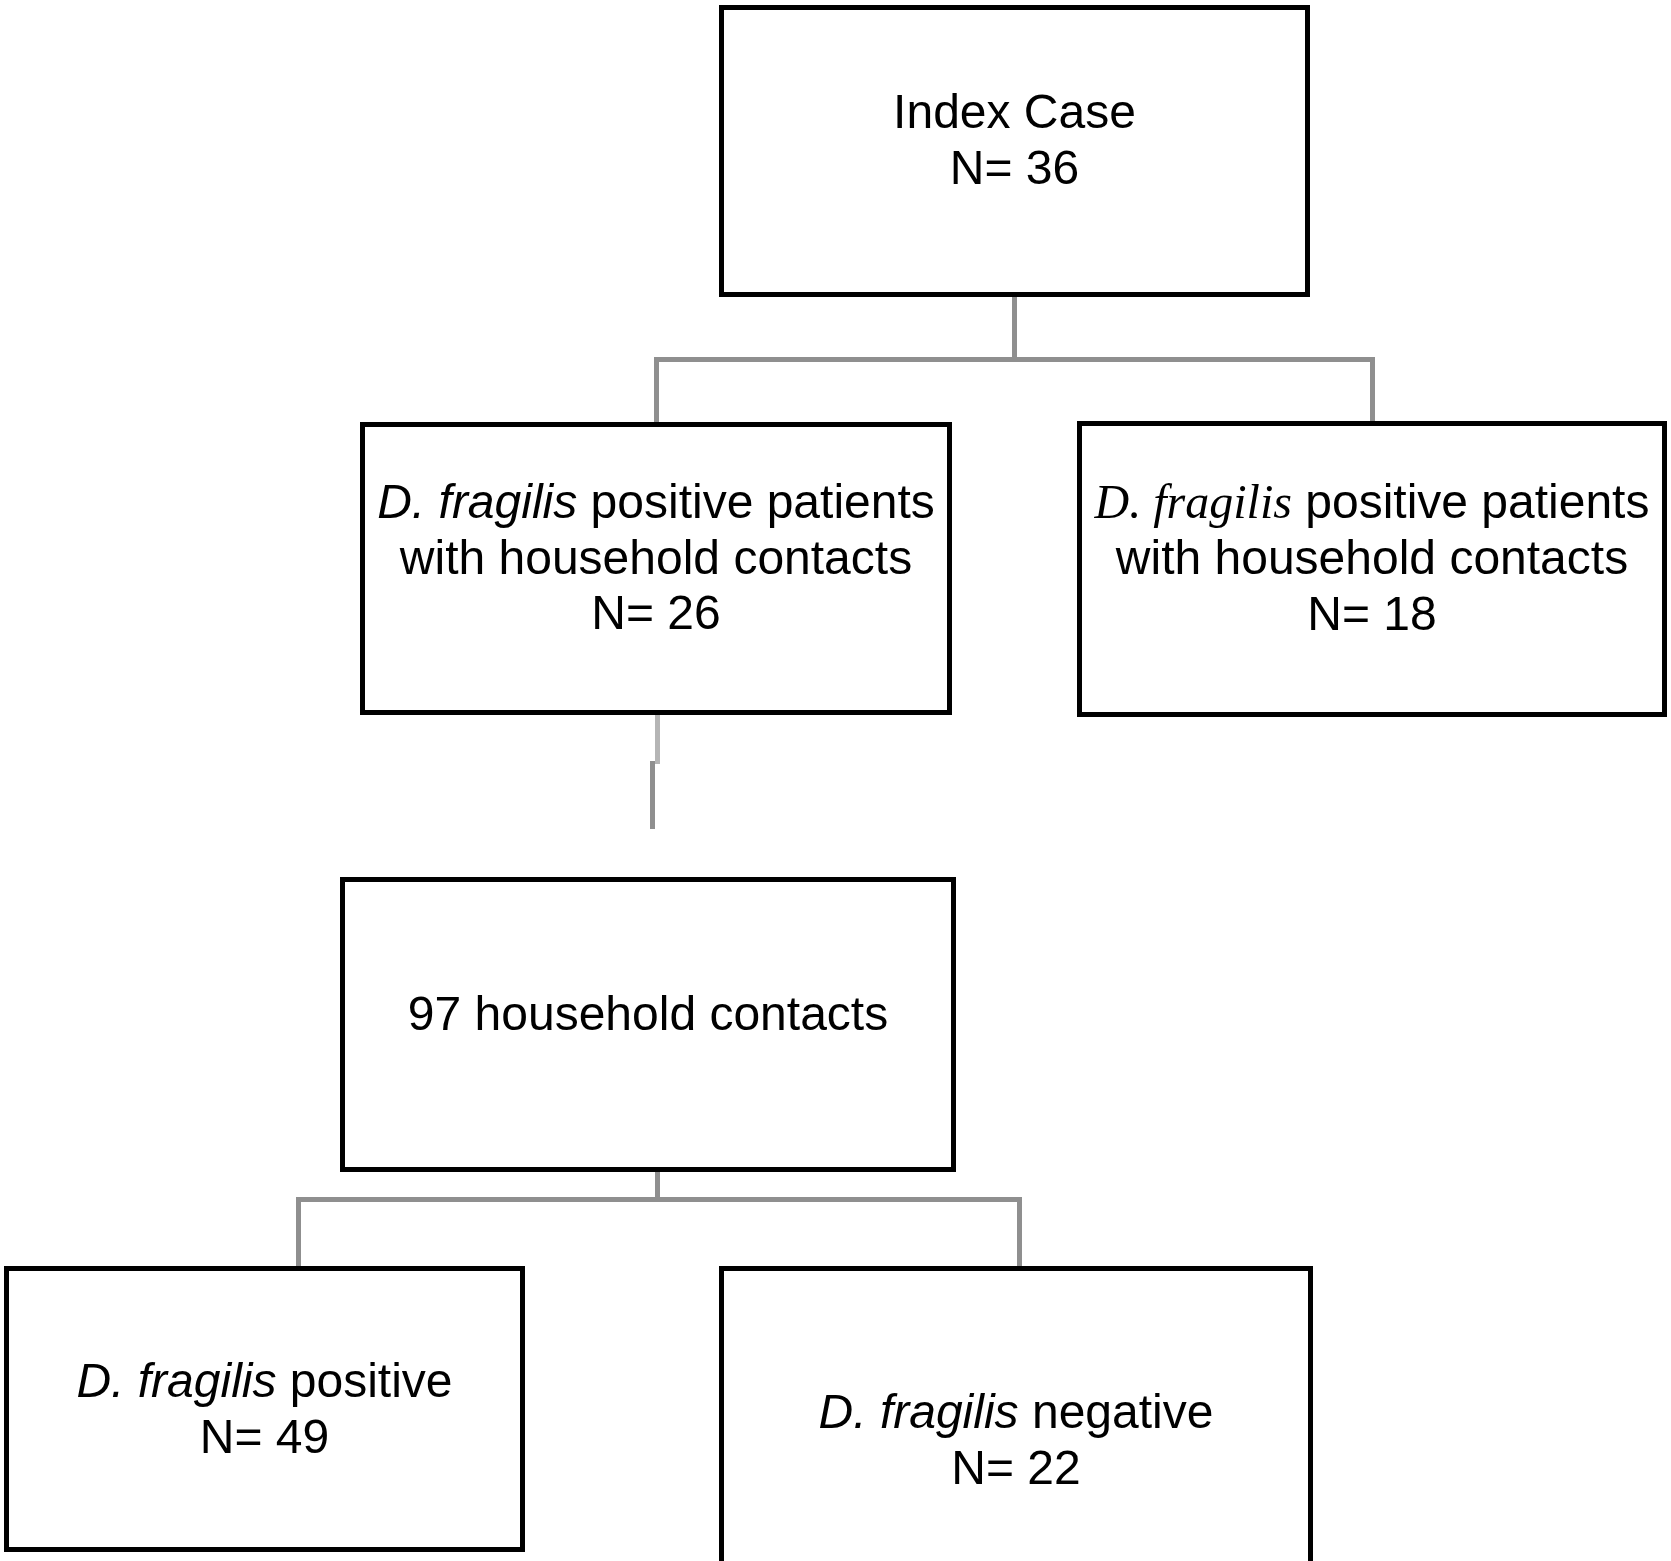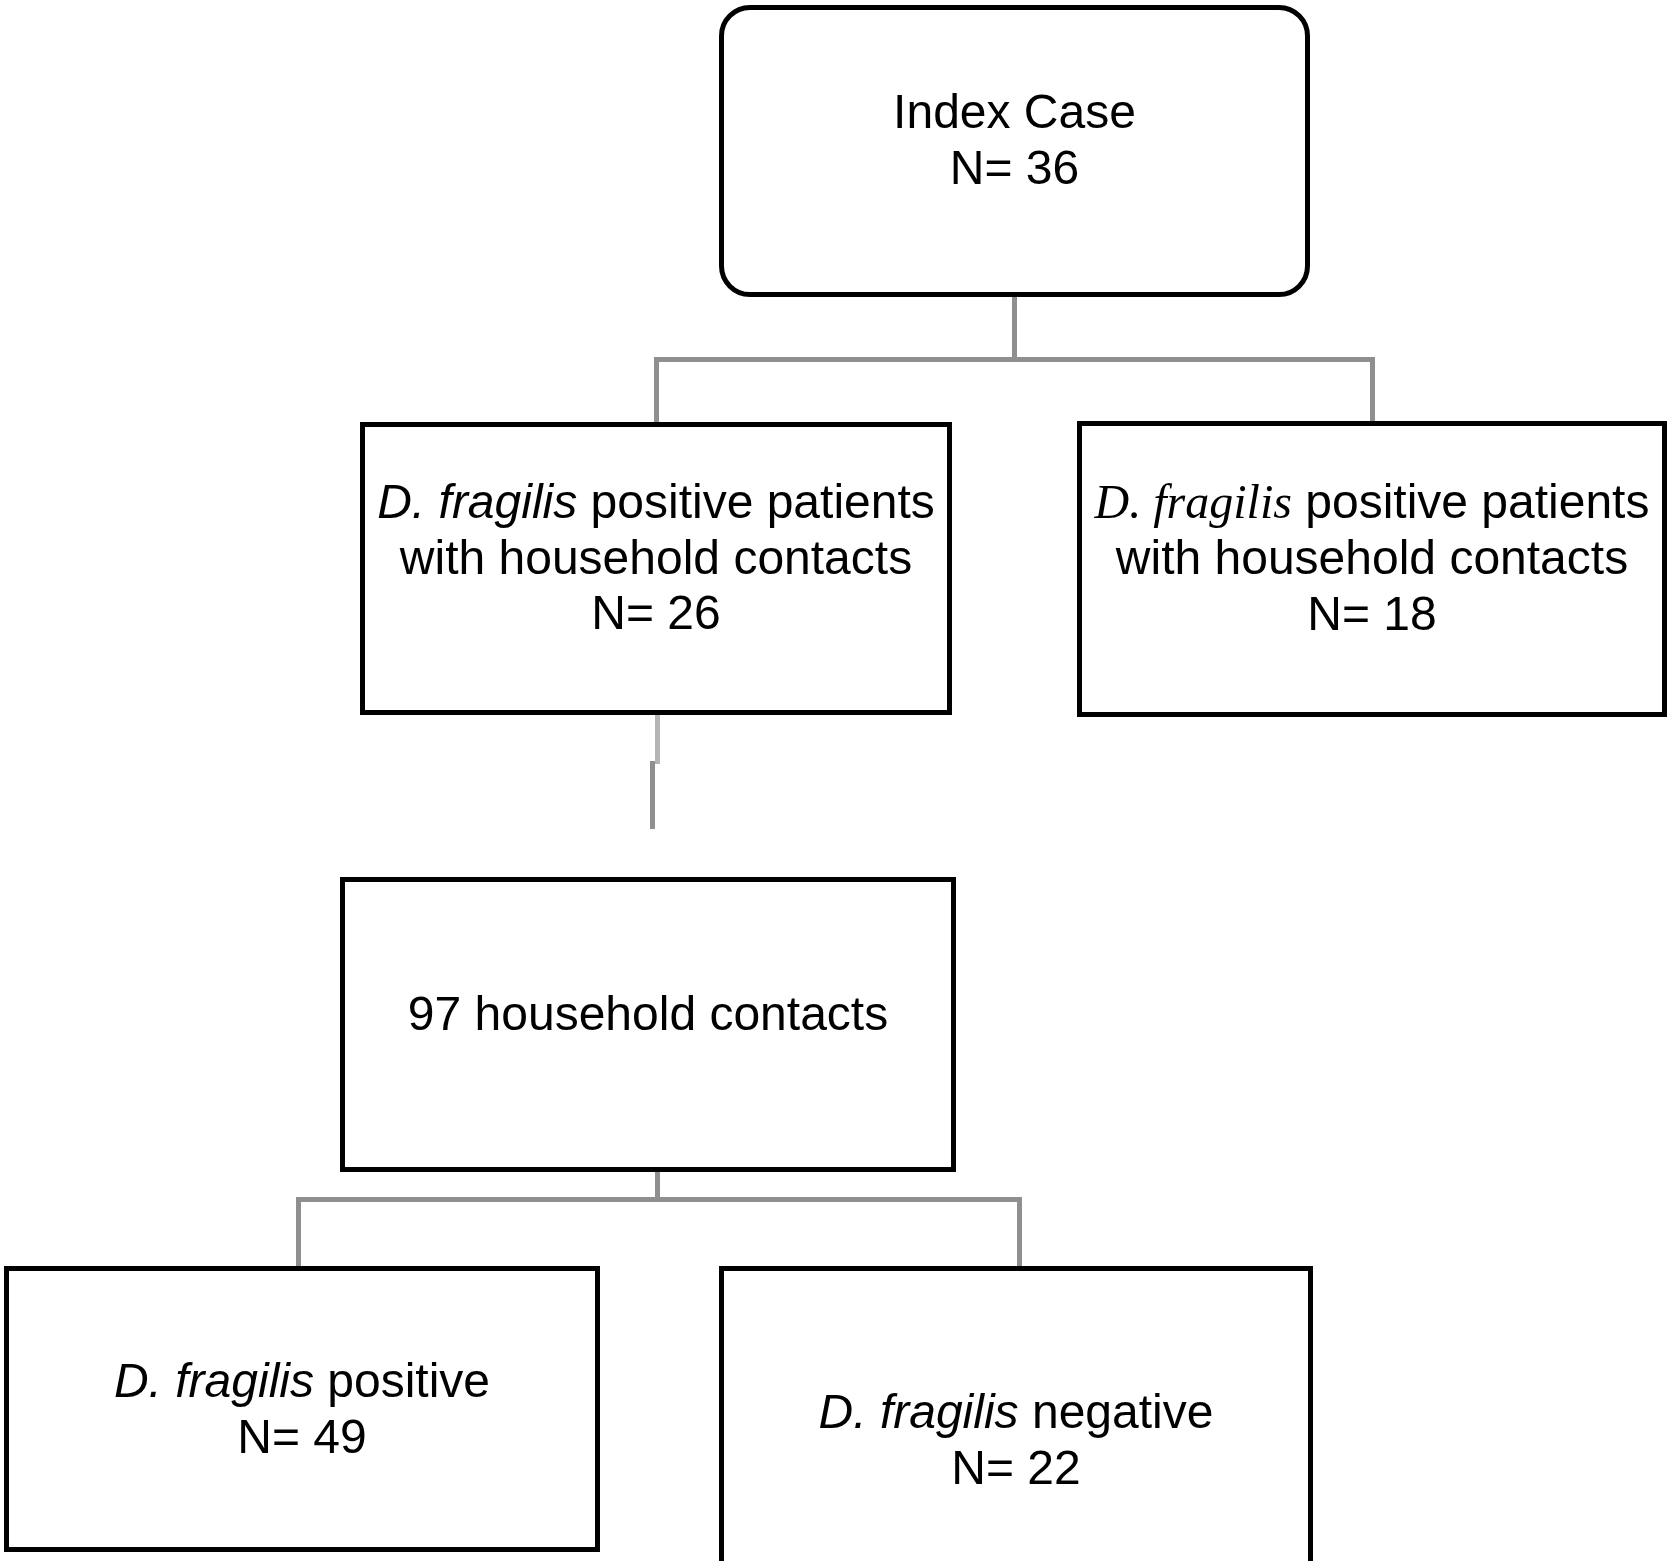--- a/index.html
+++ b/index.html
@@ -40,25 +40,25 @@
     font-family: "Liberation Serif", serif;
   }
   .conn {
     position: absolute;
     background: var(--c-connector, #8f8f8f);
     z-index: 1;
   }
   .conn.light { background: var(--c-connector_light, #b5b5b5); }
 
   
-  #box-index        { left: 719px;  top: 5px;    width: 591px; height: 292px; border-radius: 31px; }
+  #box-index        { left: 719px;  top: 5px;    width: 591px; height: 292px; }
   #box-mid-left     { left: 360px;  top: 422px;  width: 592px; height: 293px; }
   #box-mid-right    { left: 1077px; top: 421px;  width: 590px; height: 296px; }
   #box-contacts     { left: 340px;  top: 829px;  width: 616px; height: 295px; margin-top: 48px; }
-  #box-bottom-left  { left: 4px;    top: 1266px; width: 596px; height: 286px; }
+  #box-bottom-left  { left: 4px;    top: 1266px; width: 521px; height: 286px; }
   #box-bottom-right { left: 719px;  top: 1266px; width: 594px; height: 348px; }
 </style>
 </head>
 <body>
 
 <div class="stage">
 
   <div class="conn" style="left:1012px; top:297px; width:5px; height:64px;"></div>
   <div class="conn" style="left:654px; top:357px; width:721px; height:5px;"></div>
   <div class="conn" style="left:654px; top:357px; width:5px; height:65px;"></div>

